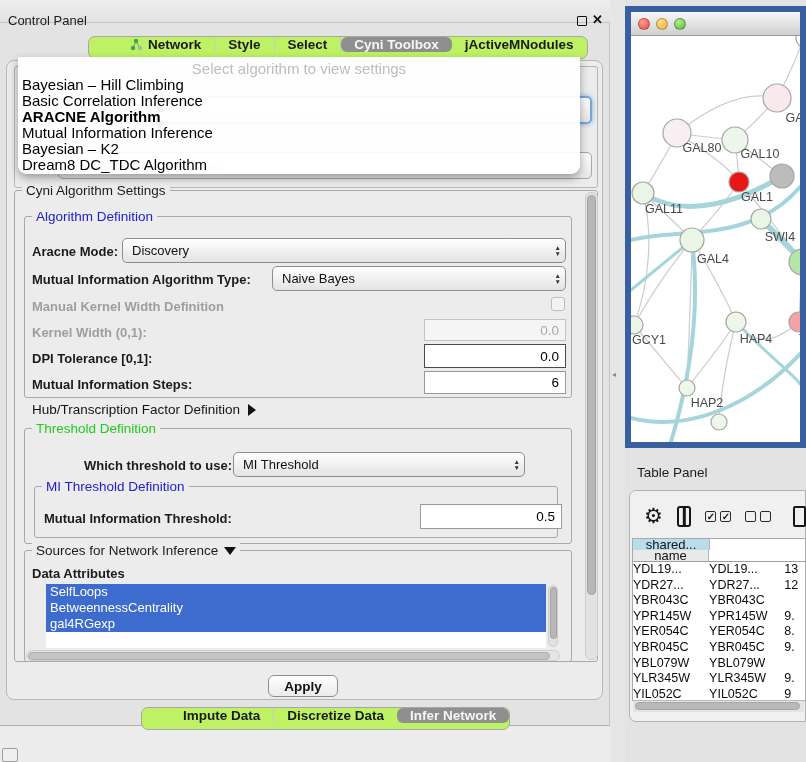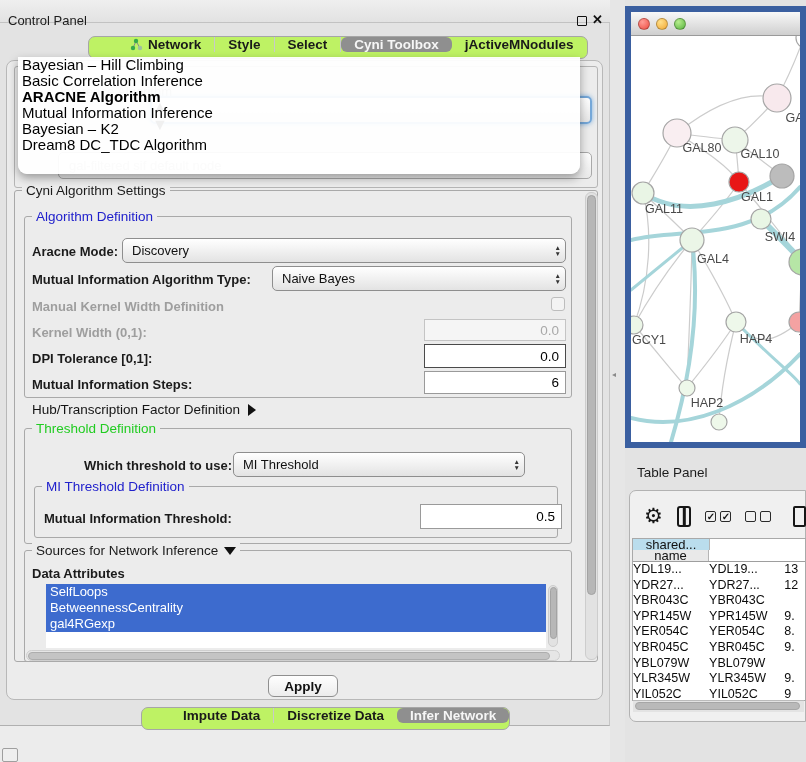--- a/index.html
+++ b/index.html
@@ -236,20 +236,21 @@
 
   <button id="apply-btn">Apply</button>
 
   <div id="bottom-tabs" class="tabbar">
       <div class="tab divider">Impute Data</div>
       <div class="tab">Discretize Data</div>
       <div class="tab selected">Infer Network</div>
     </div>
 
   <div id="algo-popup">
+    <div id="popup-prompt">Select algorithm to view settings</div>
     <div id="popup-items">
         <div class="popup-item">Bayesian – Hill Climbing</div>
         <div class="popup-item">Basic Correlation Inference</div>
         <div class="popup-item bold">ARACNE Algorithm</div>
         <div class="popup-item">Mutual Information Inference</div>
         <div class="popup-item">Bayesian – K2</div>
         <div class="popup-item">Dream8 DC_TDC Algorithm</div>
       </div>
   </div>
 

